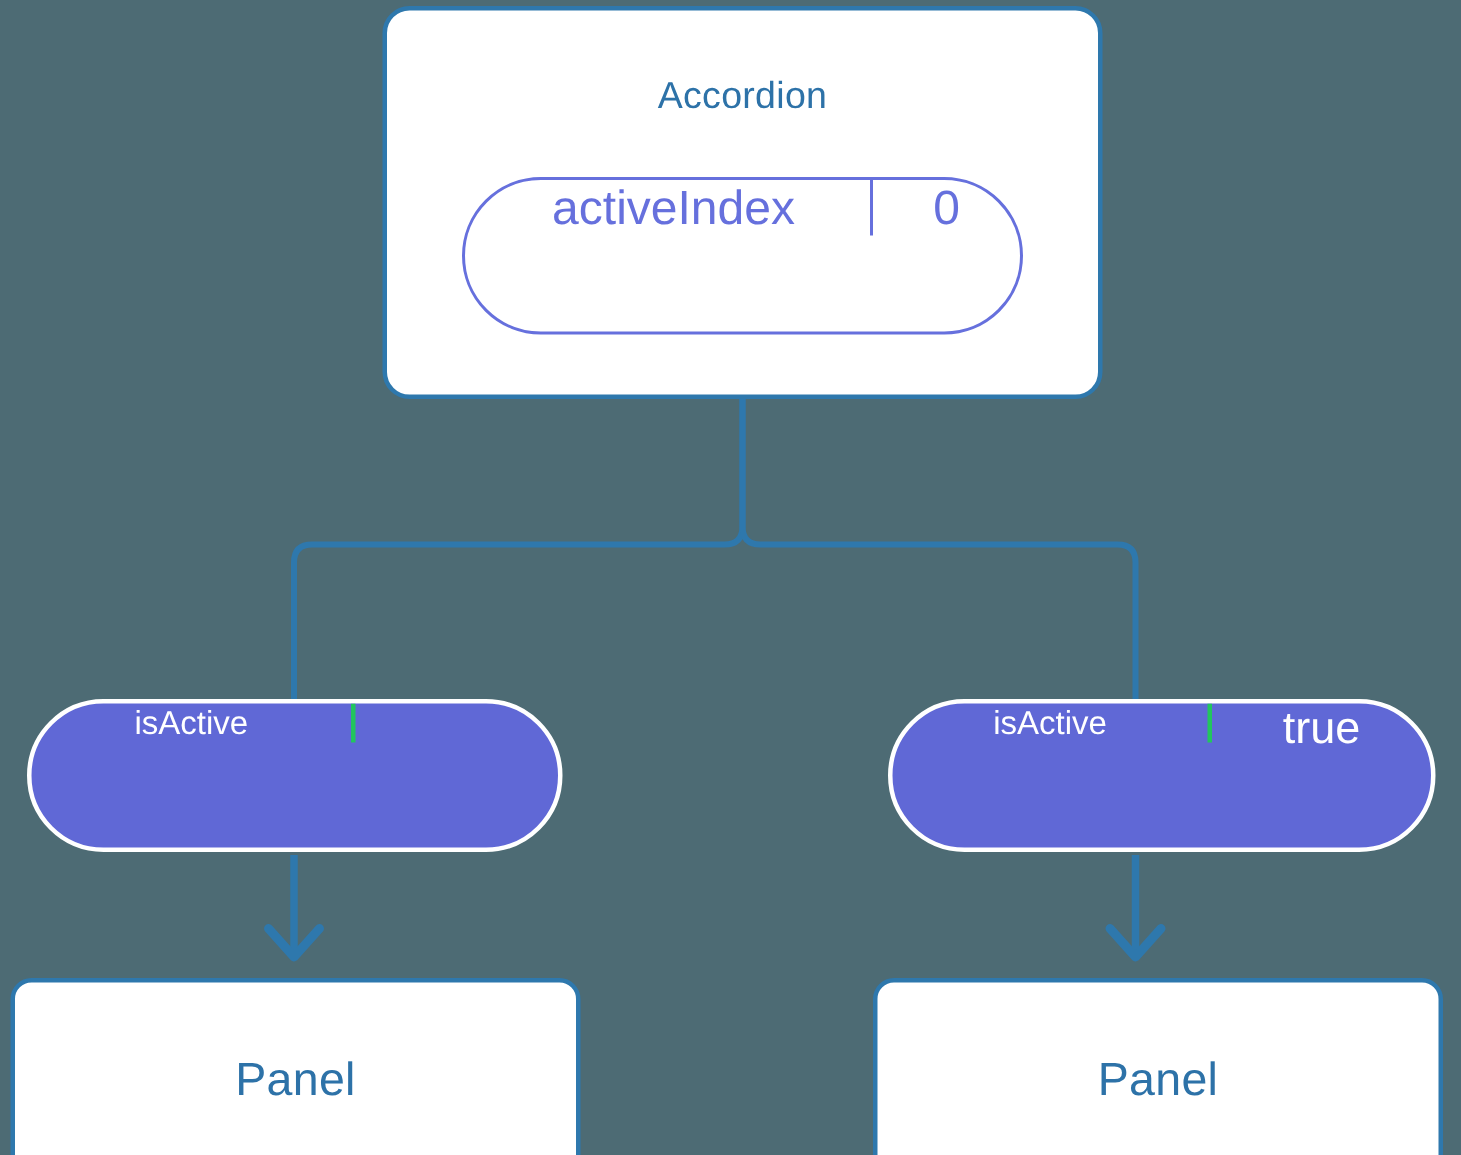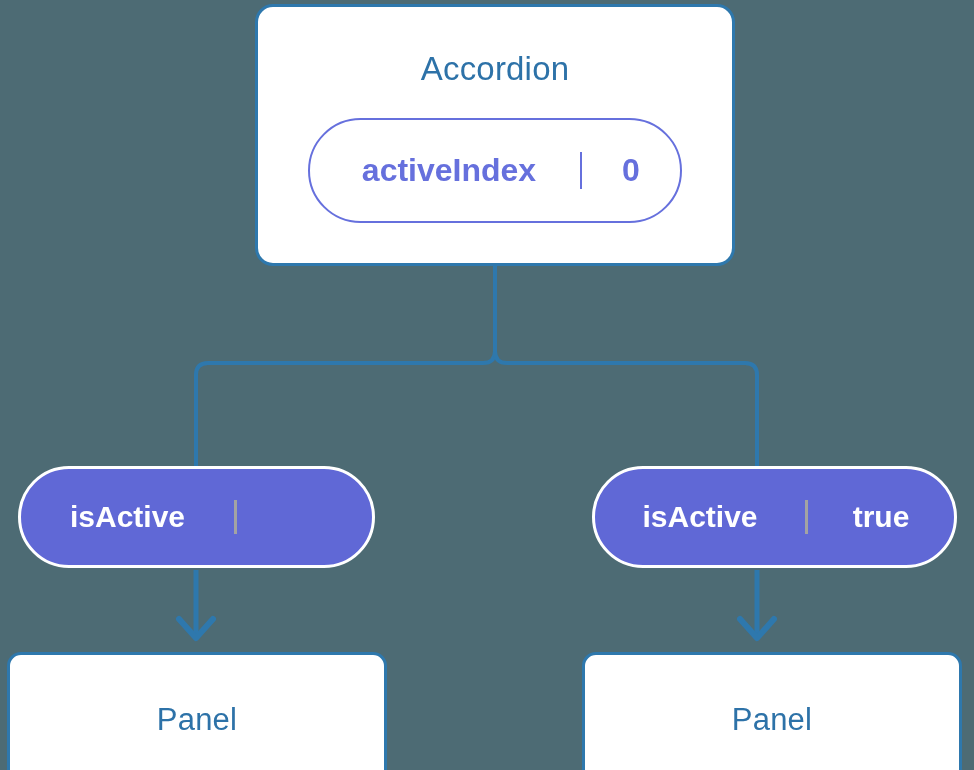--- a/index.html
+++ b/index.html
@@ -33,21 +33,21 @@
   .card {
     position: absolute;
     z-index: 2;
     background: #ffffff;
     border: 3px solid #2e78ad;
     border-radius: 16px;
     box-sizing: border-box;
   }
   .card-title {
     color: #2d72a8;
-    font-size: 33px;
+    font-size: 25px;
     font-weight: 400;
     text-align: center;
     letter-spacing: 0.2px;
   }
 
   
   #accordion-card {
     left: 255px;
     top: 4px;
     width: 480px;
@@ -79,25 +79,24 @@
   .panel-card .card-title {
     font-size: 31px;
     margin: 0;
   }
 
   
   .pill {
     position: absolute;
     z-index: 3;
     display: flex;
-    align-items: center;
+    align-items: flex-start;
     box-sizing: border-box;
     border-radius: 999px;
     overflow: hidden;
-    font-weight: bold;
   }
   .pill .pill-key,
   .pill .pill-val {
     display: flex;
     align-items: center;
     justify-content: center;
     box-sizing: border-box;
     white-space: nowrap;
   }
 
@@ -124,22 +123,22 @@
   }
 
   
   .pill-filled {
     background: #6068d6;
     border: 3px solid #ffffff;
     height: 102px;
   }
   .pill-filled .pill-key {
     color: #ffffff;
-    font-size: 30px;
-    border-right: 3px solid #a3a3a3;
+    font-size: 22px;
+    border-right: 3px solid #22c55e;
   }
   .pill-filled .pill-val {
     color: #ffffff;
     font-size: 30px;
   }
   #is-active-pill-left {
     left: 18px;
     top: 466px;
     width: 357px;
   }

